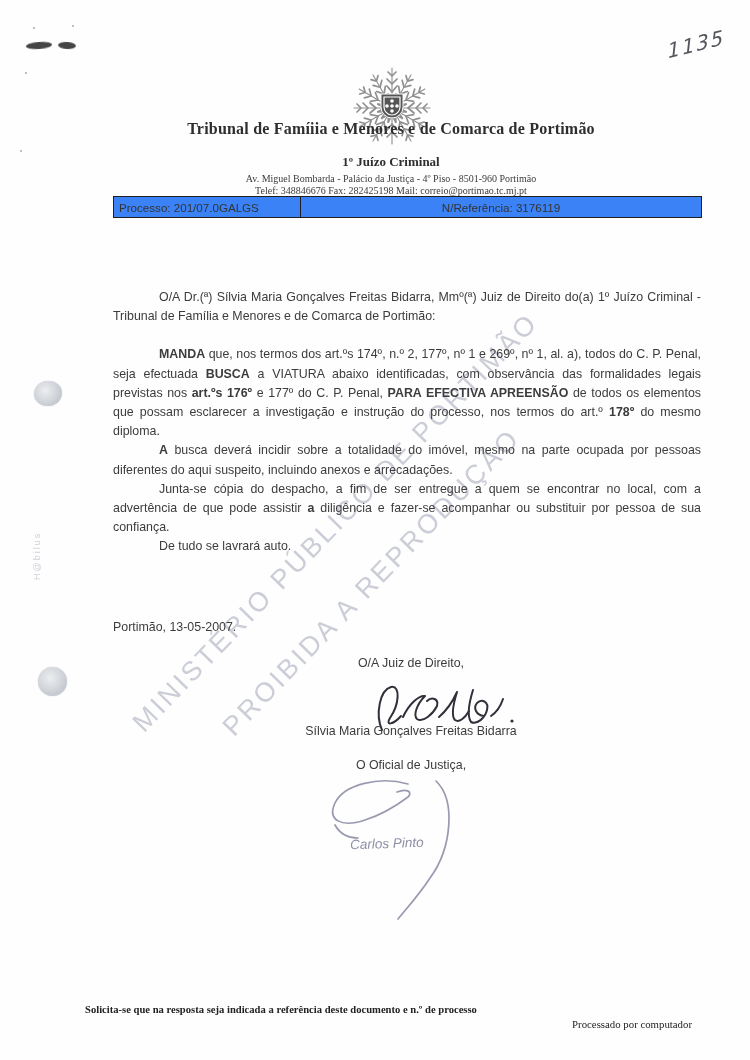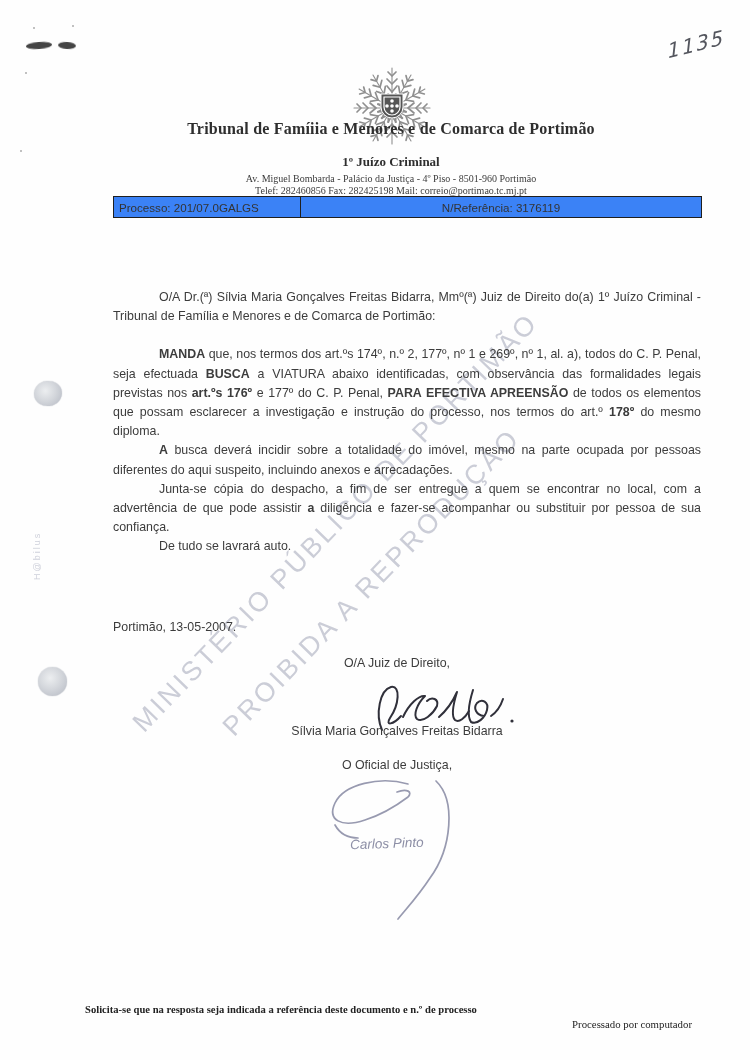--- a/index.html
+++ b/index.html
@@ -47,21 +47,21 @@
     font-weight:bold;font-size:12.8px;letter-spacing:.3px;color:#2f2f2f;z-index:1;}
   .bodycol{position:absolute;left:113px;top:288px;width:588px;z-index:1;
     font-size:12.4px;line-height:19.2px;text-align:justify;}
   .para{text-indent:46px;margin:0;}
   .para.gap{margin-bottom:19px;}
   .local-block{position:absolute;left:113px;top:543px;width:588px;z-index:1;
     font-size:12.4px;line-height:19.5px;}
   .local-heading{font-weight:bold;color:#303030;}
   .stray-dot{color:#777;margin-left:26px;font-weight:normal;}
   .date-line{position:absolute;left:113px;top:620px;font-size:12.4px;z-index:1;}
-  .sig-caption{position:absolute;left:103px;width:588px;text-align:center;
+  .sig-caption{position:absolute;left:117px;width:588px;text-align:center;
     font-size:12.4px;z-index:1;}
   .judge-caption{top:656px;}
   .judge-name{top:724px;}
   .officer-caption{top:758px;}
   .judge-sig{position:absolute;left:372px;top:680px;width:150px;height:56px;z-index:1;}
   .officer-sig{position:absolute;left:308px;top:776px;width:165px;height:150px;z-index:1;}
   .officer-name{position:absolute;left:350px;top:836px;z-index:1;
     font-size:13.5px;font-style:italic;color:#8d8fa6;transform:rotate(-2deg);}
   
   .footer-note{position:absolute;left:85px;top:1004px;
@@ -160,21 +160,21 @@
         <circle cx="55" cy="52" r="1.8"></circle>
       <circle cx="50" cy="57" r="1.8"></circle>
         <circle cx="50" cy="52" r="1.8"></circle>
     </g>
   </svg>
 
   <div class="header-block">
     <div class="court-name">Tribunal de Famíiia e Menores e de Comarca de Portimão</div>
     <div class="court-section">1º Juízo Criminal</div>
     <div class="court-address">Av. Miguel Bombarda - Palácio da Justiça - 4º Piso - 8501-960 Portimão</div>
-    <div class="court-contacts">Telef: 282460856   Fax: 282425198 Mail: correio@portimao.tc.mj.pt</div>
+    <div class="court-contacts">Telef: 348846676   Fax: 282425198 Mail: correio@portimao.tc.mj.pt</div>
   </div>
 
   <div class="process-bar">
     <div class="cell c1">Processo: 201/07.0GALGS</div>
     <div class="cell c3">N/Referência: 3176119</div>
   </div>
 
 
   <div class="bodycol">
     <p class="para gap"><span>O/A Dr.(ª)  Sílvia Maria Gonçalves Freitas Bidarra, Mmº(ª) Juiz de Direito do(a) 1º Juízo Criminal - Tribunal de Família e Menores e de Comarca de Portimão:</span></p>

